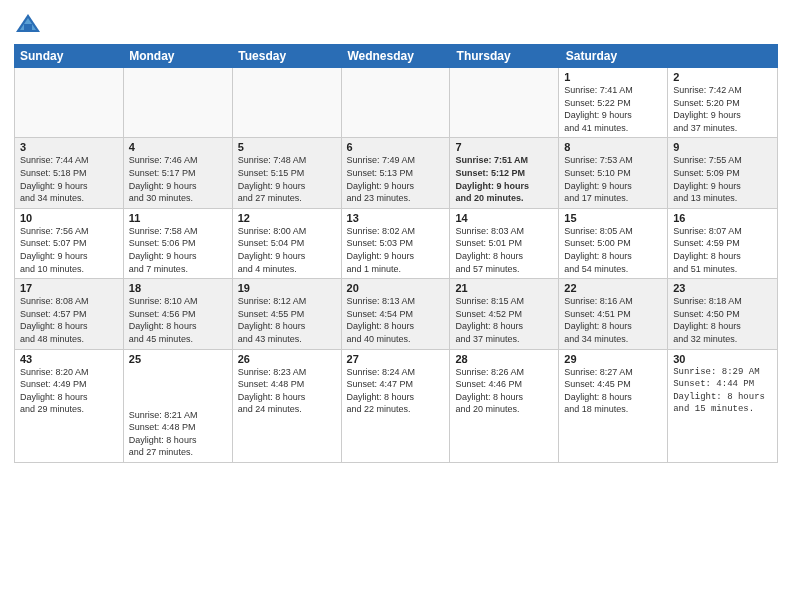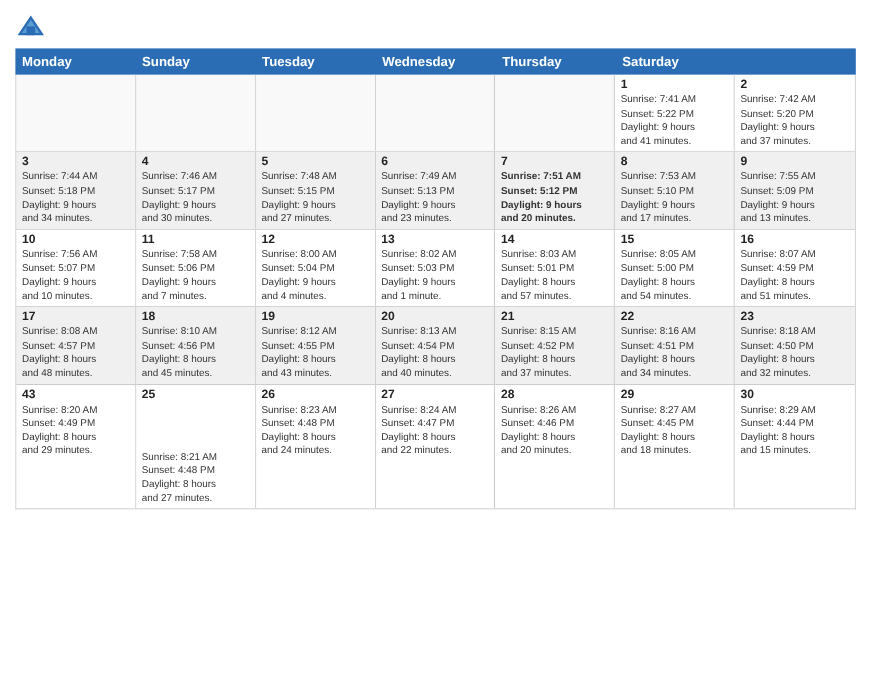--- a/index.html
+++ b/index.html
@@ -144,22 +144,22 @@
       </div>
     </div>
     <div class="title-block">
       <div class="month-title"></div>
       <div class="location"></div>
     </div>
   </div>
 
   <div class="calendar">
     <div class="cal-header">
-    <div class="cal-header-cell">Monday</div>
-        <div class="cal-header-cell">Sunday</div>
+    <div class="cal-header-cell">Sunday</div>
+        <div class="cal-header-cell">Monday</div>
         <div class="cal-header-cell">Tuesday</div>
         <div class="cal-header-cell">Wednesday</div>
         <div class="cal-header-cell">Thursday</div>
         <div class="cal-header-cell">Saturday</div>
       </div>
     <div class="cal-outer">
     <div class="cal-body">
           <div class="cal-row">
             <div class="cal-cell empty"></div>
             <div class="cal-cell empty"></div>
@@ -372,21 +372,21 @@
             </div>
             <div class="cal-cell">
               <span class="day-num">29</span>
               <div class="day-info" style="white-space: pre-line;">Sunrise: 8:27 AM
 Sunset: 4:45 PM
 Daylight: 8 hours
 and 18 minutes.</div>
             </div>
             <div class="cal-cell">
               <span class="day-num">30</span>
-              <div class="day-info" style="white-space: pre-line;">Sunrise: 8:29 AM
+              <div class="day-info" style="white-space: pre-line; font-family: Liberation Mono, monospace;">Sunrise: 8:29 AM
 Sunset: 4:44 PM
 Daylight: 8 hours
 and 15 minutes.</div>
             </div>
           </div>
         </div>
       </div>
   </div>
 </div>
 

